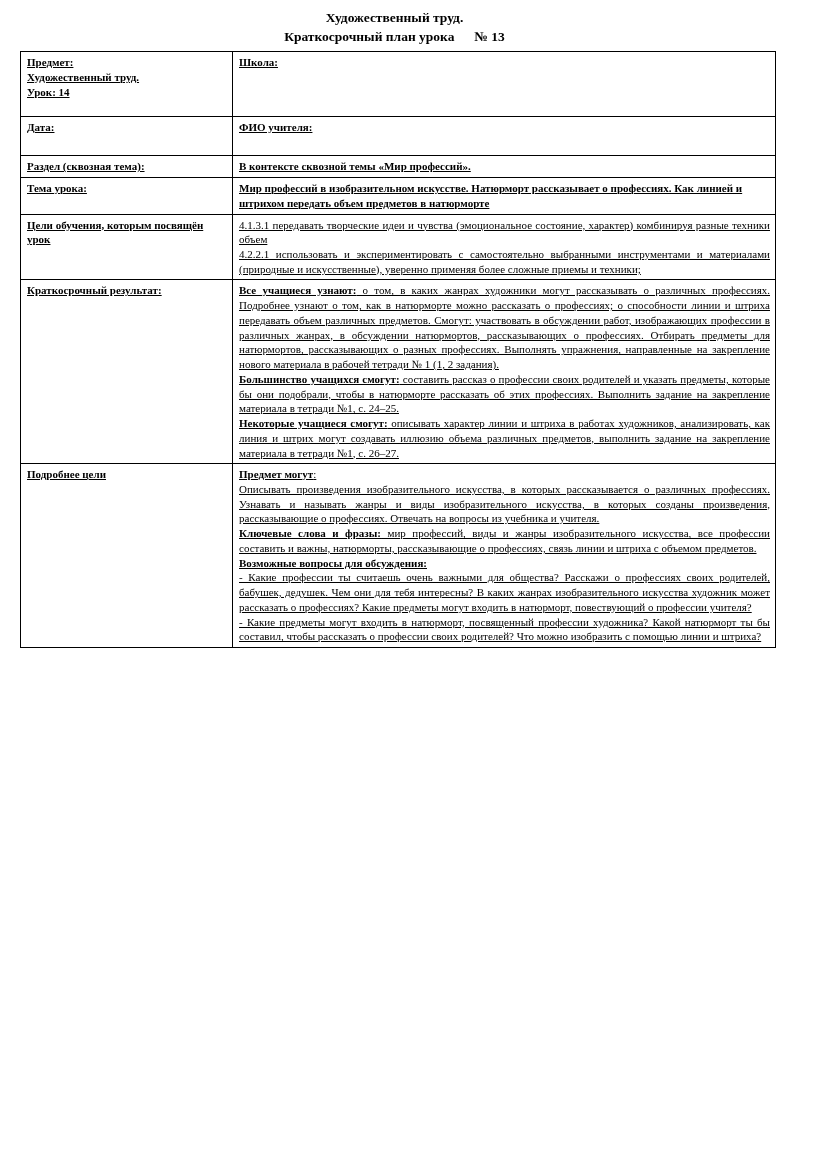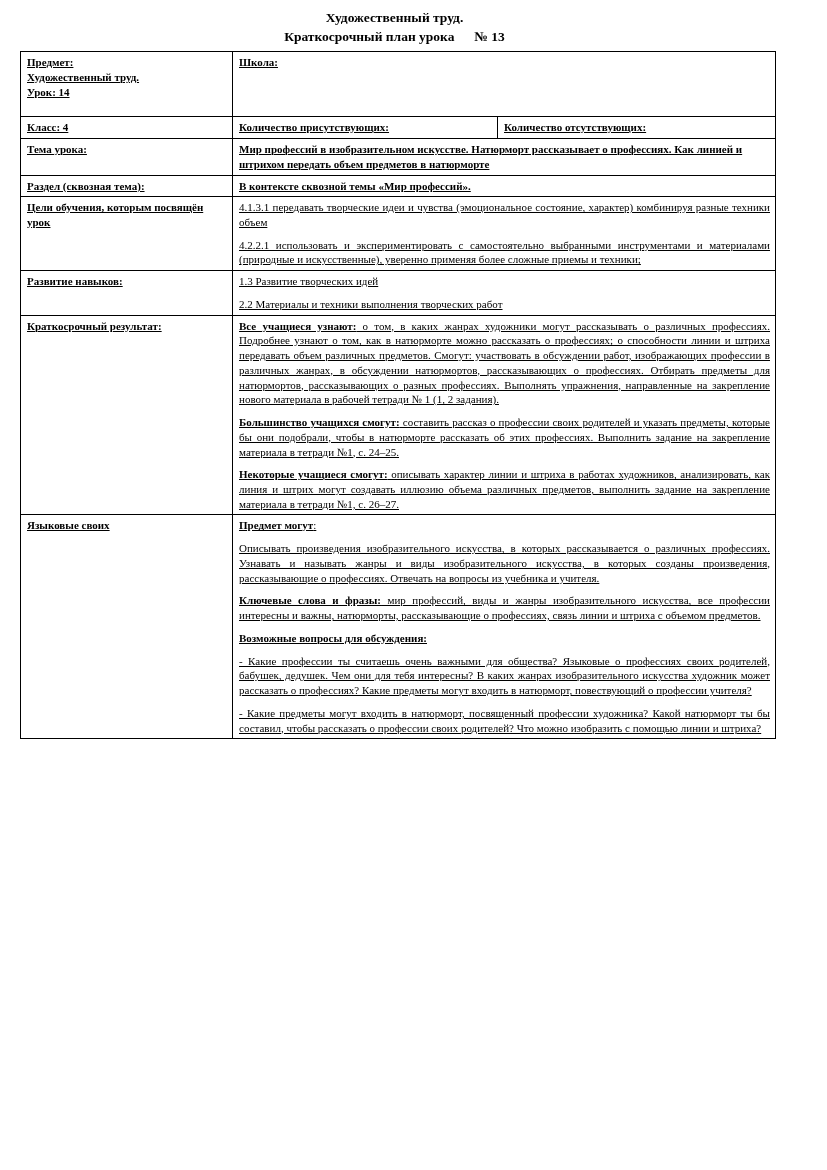--- a/index.html
+++ b/index.html
@@ -62,21 +62,21 @@
   .justify {
     text-align: justify;
     text-justify: inter-word;
   }
   .blank-tall { height: 58px; }
   .blank-mid  { height: 32px; }
   b.run { font-weight: bold; }
   p.para {
     margin: 0;
   }
-  p.para + p.para { margin-top: 8px; }
+  p.para + p.para { margin-top: 0; }
 </style>
 </head>
 <body>
 
 <div class="page">
 
   <div class="doc-header">
     <div class="line1">Художественный труд.</div>
     <div class="line2"><span>Краткосрочный план урока</span><span class="num">№ 13</span></div>
   </div>
@@ -94,71 +94,66 @@
         <div>Предмет:</div>
         <div>Художественный труд.</div>
         <div>Урок: 14</div>
       </td>
       <td class="val bold blank-tall" colspan="2">
         <span>Школа:</span>
         <span></span>
       </td>
     </tr>
 
+    <tr>
+      <td class="lbl">Дата:</td>
+      <td class="val bold blank-mid" colspan="2">
+        <span>ФИО учителя:</span>
+        <span></span>
+      </td>
+    </tr>
+
 
     <tr>
-      <td class="lbl">Класс: 4</td>
-      <td class="val bold">Количество присутствующих:</td>
-      <td class="val bold">Количество отсутствующих:</td>
+      <td class="lbl">Раздел (сквозная тема):</td>
+      <td class="val bold" colspan="2">В контексте сквозной темы «Мир профессий».</td>
     </tr>
 
     <tr>
       <td class="lbl">Тема урока:</td>
       <td class="val bold" colspan="2">Мир профессий в изобразительном искусстве. Натюрморт рассказывает о профессиях. Как линией и штрихом передать объем предметов в натюрморте</td>
-    </tr>
-
-    <tr>
-      <td class="lbl">Раздел (сквозная тема):</td>
-      <td class="val bold" colspan="2">В контексте сквозной темы «Мир профессий».</td>
     </tr>
 
     <tr>
       <td class="lbl">Цели обучения, которым посвящён урок</td>
       <td class="val" colspan="2">
         <p class="para justify">4.1.3.1 передавать творческие идеи и чувства (эмоциональное состояние, характер) комбинируя разные техники объем</p>
         <p class="para justify">4.2.2.1 использовать и экспериментировать с самостоятельно выбранными инструментами и материалами (природные и искусственные), уверенно применяя более сложные приемы и техники;</p>
       </td>
     </tr>
 
-    <tr>
-      <td class="lbl">Развитие навыков:</td>
-      <td class="val" colspan="2">
-        <p class="para">1.3 Развитие творческих идей</p>
-        <p class="para">2.2 Материалы и техники выполнения творческих работ</p>
-      </td>
-    </tr>
 
     <tr>
       <td class="lbl">
         <div>Краткосрочный результат:</div>
       </td>
       <td class="val" colspan="2">
         <p class="para justify"><b class="run">Все учащиеся узнают:</b><span> о том, в каких жанрах художники могут рассказывать о различных профессиях. Подробнее узнают о том, как в натюрморте можно рассказать о профессиях; о способности линии и штриха передавать объем различных предметов. Смогут: участвовать в обсуждении работ, изображающих профессии в различных жанрах, в обсуждении натюрмортов, рассказывающих о профессиях. Отбирать предметы для натюрмортов, рассказывающих о разных профессиях. Выполнять упражнения, направленные на закрепление нового материала в рабочей тетради № 1 (1, 2 задания).</span></p>
         <p class="para justify"><b class="run">Большинство учащихся смогут:</b><span> составить рассказ о профессии своих родителей и указать предметы, которые бы они подобрали, чтобы в натюрморте рассказать об этих профессиях. Выполнить задание на закрепление материала в тетради №1, с. 24–25.</span></p>
         <p class="para justify"><b class="run">Некоторые учащиеся смогут:</b><span> описывать характер линии и штриха в работах художников, анализировать, как линия и штрих могут создавать иллюзию объема различных предметов, выполнить задание на закрепление материала в тетради №1, с. 26–27.</span></p>
       </td>
     </tr>
 
     <tr>
-      <td class="lbl">Языковые своих</td>
+      <td class="lbl">Подробнее цели</td>
       <td class="val" colspan="2">
         <p class="para"><b class="run">Предмет могут</b><span>:</span></p>
         <p class="para justify">Описывать произведения изобразительного искусства, в которых рассказывается о различных профессиях. Узнавать и называть жанры и виды изобразительного искусства, в которых созданы произведения, рассказывающие о профессиях. Отвечать на вопросы из учебника и учителя.</p>
-        <p class="para justify"><b class="run">Ключевые слова и фразы:</b><span> мир профессий, виды и жанры изобразительного искусства, все профессии интересны и важны, натюрморты, рассказывающие о профессиях, связь линии и штриха с объемом предметов.</span></p>
+        <p class="para justify"><b class="run">Ключевые слова и фразы:</b><span> мир профессий, виды и жанры изобразительного искусства, все профессии составить и важны, натюрморты, рассказывающие о профессиях, связь линии и штриха с объемом предметов.</span></p>
         <p class="para"><b class="run">Возможные вопросы для обсуждения:</b></p>
-        <p class="para justify">- Какие профессии ты считаешь очень важными для общества? Языковые о профессиях своих родителей, бабушек, дедушек. Чем они для тебя интересны? В каких жанрах изобразительного искусства художник может рассказать о профессиях? Какие предметы могут входить в натюрморт, повествующий о профессии учителя?</p>
+        <p class="para justify">- Какие профессии ты считаешь очень важными для общества? Расскажи о профессиях своих родителей, бабушек, дедушек. Чем они для тебя интересны? В каких жанрах изобразительного искусства художник может рассказать о профессиях? Какие предметы могут входить в натюрморт, повествующий о профессии учителя?</p>
         <p class="para justify">- Какие предметы могут входить в натюрморт, посвященный профессии художника? Какой натюрморт ты бы составил, чтобы рассказать о профессии своих родителей? Что можно изобразить с помощью линии и штриха?</p>
       </td>
     </tr>
 
   </tbody>
     </table>
 </div>
 
 </body></html>

